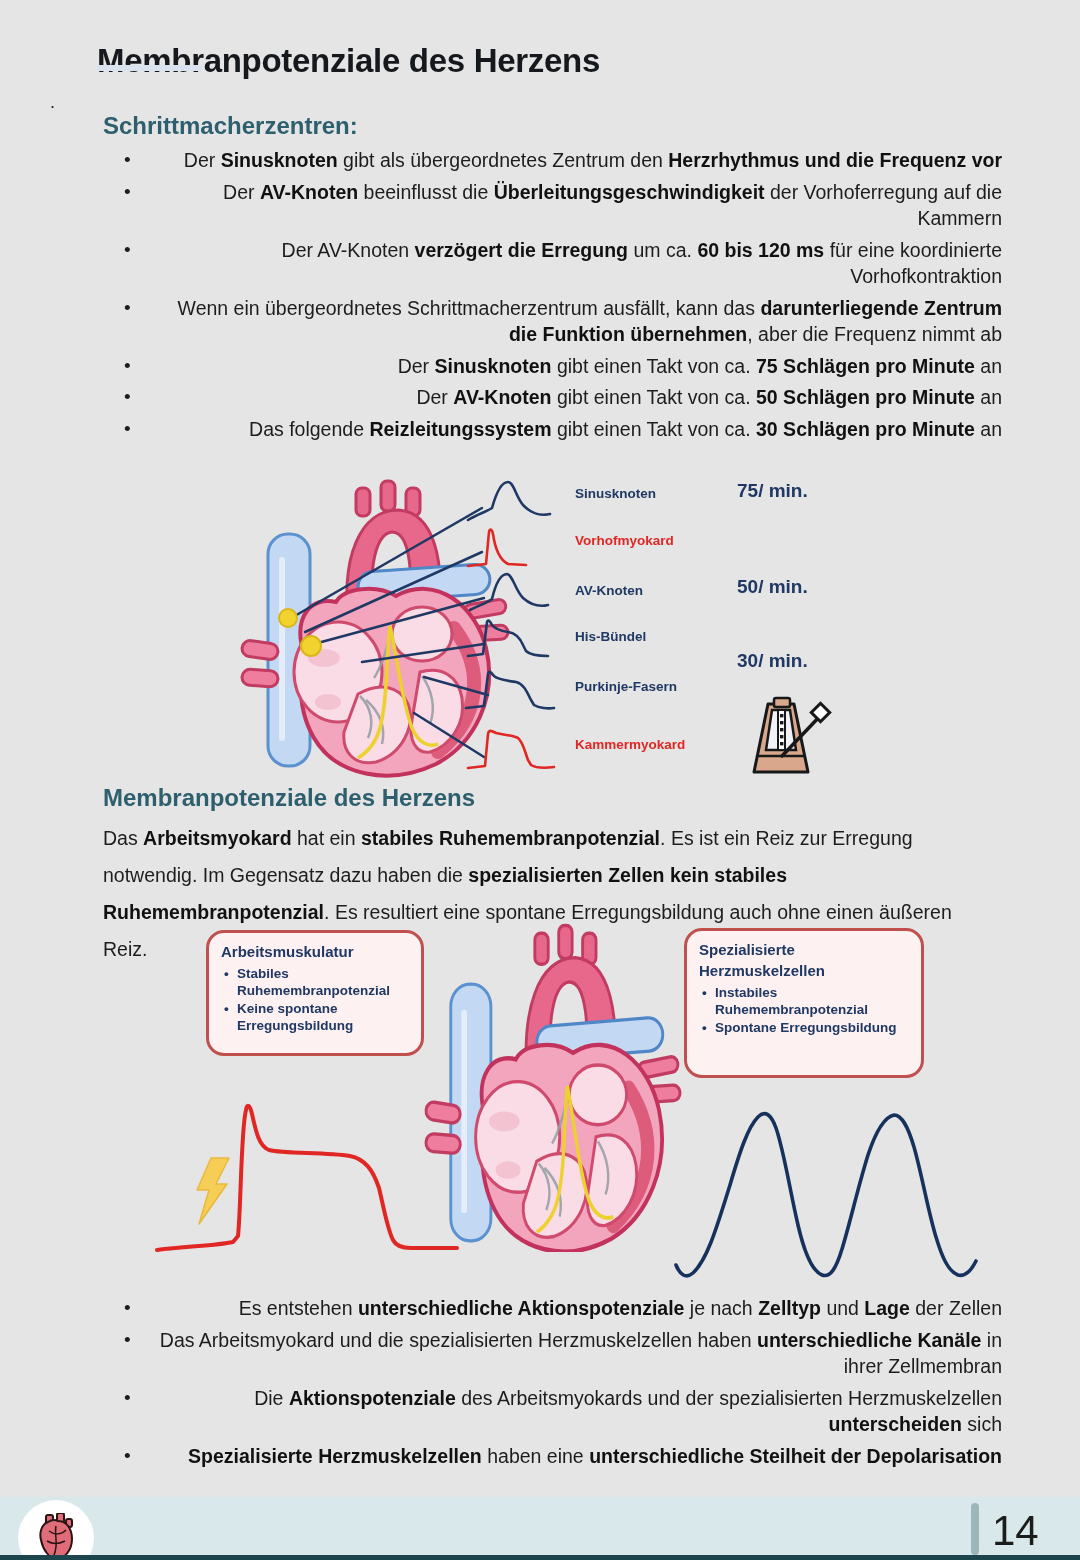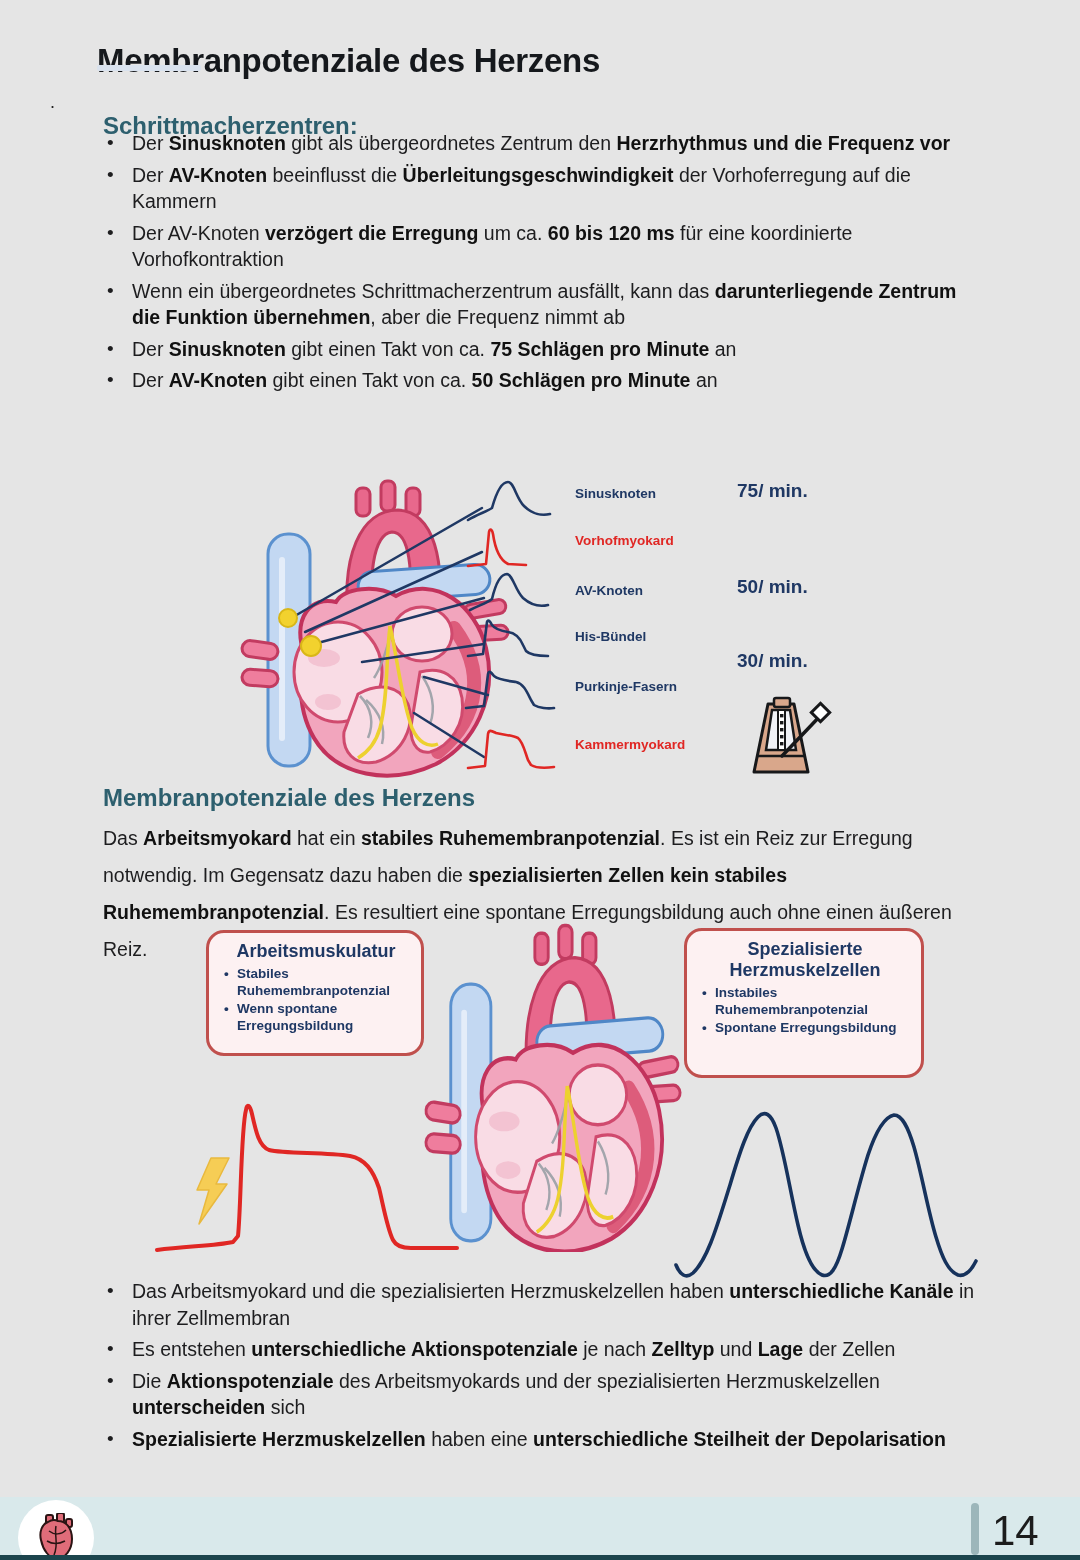--- a/index.html
+++ b/index.html
@@ -6,43 +6,43 @@
   .page{position:relative;width:1080px;height:1560px;background:#e5e5e5;overflow:hidden;
         font-family:"Liberation Sans",sans-serif;color:#1c1c1e;}
   
   .title{position:absolute;left:97px;top:20px;font-size:33px;font-weight:800;letter-spacing:-0.3px;color:#15181c;}
   .title-underline{position:absolute;left:97px;top:65px;width:104px;height:6px;background:var(--c-underline,#d9e2ee);border-radius:2px;}
   .stray{position:absolute;left:50px;top:92px;font-size:18px;color:#222;}
   .h2{position:absolute;font-size:24px;font-weight:700;color:var(--c-accent_teal,#2d5f6e);}
   .h2.s1{left:103px;top:92px;}
   .h2.s2{left:103px;top:764px;}
   
-  .blist{position:absolute;left:103px;width:882px;list-style:none;margin:0;padding:0;
-         font-size:19.5px;line-height:26.5px;color:#1d1d1f;}
+  .blist{position:absolute;left:103px;width:882px;list-style:none;margin:17px;padding:0;
+         font-size:19.5px;line-height:26.5px;color:#1d1d1f;text-align:right;}
   .blist.top{top:130px;}
   .blist.bottom{top:1278px;}
   .blist li{position:relative;padding-left:29px;margin-bottom:5px;}
   .blist li::before{content:"•";position:absolute;left:4px;top:0;font-size:19px;color:#1d1d1f;}
   .blist strong,.para strong{font-weight:700;color:#111;}
   .para{position:absolute;left:103px;top:800px;width:886px;font-size:19.5px;line-height:37px;color:#1d1d1f;}
   
   .diag1{position:absolute;left:0;top:468px;width:1080px;height:322px;}
   .diag1 svg.main{position:absolute;left:0;top:0;}
   .wf-label{position:absolute;left:575px;font-size:13.5px;font-weight:700;white-space:nowrap;}
   .wf-label.navy{color:var(--c-navy,#1f3864);}
   .wf-label.red{color:var(--c-red,#e02724);}
   .rate{position:absolute;left:737px;font-size:19px;font-weight:700;color:var(--c-navy,#1f3864);white-space:nowrap;}
   .metro{position:absolute;left:738px;top:228px;}
   
   .diag2{position:absolute;left:0;top:920px;width:1080px;height:375px;}
   .infobox{position:absolute;box-sizing:border-box;border:3px solid var(--c-box_border,#c0504d);
            border-radius:18px;background:var(--c-box_fill,#fdf1f2);padding:8px 10px 6px 12px;}
   .infobox.left{left:206px;top:10px;width:218px;height:126px;}
   .infobox.right{left:684px;top:8px;width:240px;height:150px;}
-  .infobox .btitle{text-align:center;font-size:18px;font-weight:700;color:var(--c-navy,#1f3864);line-height:21px;margin-bottom:3px;}
+  .infobox .btitle{text-align:left;font-size:15px;font-weight:700;color:var(--c-navy,#1f3864);line-height:21px;margin-bottom:3px;}
   .infobox ul{list-style:none;margin:2px 0 0 0;padding:0;font-size:13.5px;line-height:17px;color:var(--c-navy,#1f3864);font-weight:600;}
   .infobox ul li{position:relative;padding-left:16px;margin-bottom:1px;}
   .infobox ul li::before{content:"•";position:absolute;left:3px;top:0;color:var(--c-navy,#1f3864);}
   .heart2{position:absolute;left:424px;top:0px;}
   .curve-red{position:absolute;left:145px;top:168px;}
   .curve-navy{position:absolute;left:666px;top:163px;}
   
   .footer{position:absolute;left:0;top:1497px;width:1080px;height:63px;background:var(--c-footer_bg,#d9e9eb);overflow:hidden;}
   .footer-edge{position:absolute;left:0;top:1555px;width:1080px;height:5px;background:var(--c-footer_edge,#1c454d);}
   .fcircle{position:absolute;left:18px;top:3px;width:76px;height:76px;border-radius:50%;background:#fff;
@@ -102,20 +102,21 @@
   <span class="stray">.</span>
 
   <h2 class="h2 s1">Schrittmacherzentren:</h2>
   <ul class="blist top">
     <li><span>Der </span><strong>Sinusknoten</strong><span> gibt als übergeordnetes Zentrum den </span><strong>Herzrhythmus und die Frequenz vor</strong></li>
     <li><span>Der </span><strong>AV-Knoten</strong><span> beeinflusst die </span><strong>Überleitungsgeschwindigkeit</strong><span> der Vorhoferregung auf die Kammern</span></li>
     <li><span>Der AV-Knoten </span><strong>verzögert die Erregung</strong><span> um ca. </span><strong>60 bis 120 ms</strong><span> für eine koordinierte Vorhofkontraktion</span></li>
     <li><span>Wenn ein übergeordnetes Schrittmacherzentrum ausfällt, kann das </span><strong>darunterliegende Zentrum die Funktion übernehmen</strong><span>, aber die Frequenz nimmt ab</span></li>
     <li><span>Der </span><strong>Sinusknoten</strong><span> gibt einen Takt von ca. </span><strong>75 Schlägen pro Minute</strong><span> an</span></li>
     <li><span>Der </span><strong>AV-Knoten</strong><span> gibt einen Takt von ca. </span><strong>50 Schlägen pro Minute</strong><span> an</span></li>
+    <li><span>Das folgende </span><strong>Reizleitungssystem</strong><span> gibt einen Takt von ca. </span><strong>30 Schlägen pro Minute</strong><span> an</span></li>
   </ul>
 
   <div class="diag1">
     <svg class="main" width="1080" height="322" viewBox="0 0 1080 322">
       <use href="#heartArt" transform="translate(240,8)"></use>
       <g stroke="#1f3864" stroke-width="2.5" stroke-linecap="round">
         <line x1="293" y1="149" x2="482" y2="40"></line>
         <line x1="305" y1="164" x2="482" y2="84"></line>
         <line x1="314" y1="176" x2="484" y2="130"></line>
         <line x1="362" y1="194" x2="484" y2="176"></line>
@@ -161,21 +162,21 @@
   </div>
 
   <h2 class="h2 s2">Membranpotenziale des Herzens</h2>
   <p class="para"><span>Das </span><strong>Arbeitsmyokard</strong><span> hat ein </span><strong>stabiles Ruhemembranpotenzial</strong><span>. Es ist ein Reiz zur Erregung notwendig. Im Gegensatz dazu haben die </span><strong>spezialisierten Zellen kein stabiles Ruhemembranpotenzial</strong><span>. Es resultiert eine spontane Erregungsbildung auch ohne einen äußeren Reiz.</span></p>
 
   <div class="diag2">
     <div class="infobox left">
       <div class="btitle">Arbeitsmuskulatur</div>
       <ul>
         <li>Stabiles Ruhemembranpotenzial</li>
-        <li>Wenn spontane Erregungsbildung</li>
+        <li>Keine spontane Erregungsbildung</li>
       </ul>
     </div>
     <div class="infobox right">
       <div class="btitle">Spezialisierte Herzmuskelzellen</div>
       <ul>
         <li>Instabiles Ruhemembranpotenzial</li>
         <li>Spontane Erregungsbildung</li>
       </ul>
     </div>
     <svg class="heart2" width="258" height="332" viewBox="0 0 270 300" preserveAspectRatio="none">
@@ -186,22 +187,22 @@
       <g transform="translate(52,70)">
         <polygon points="14,0 32,0 19,26 30,26 2,66 12,32 0,32" fill="#f6cd55" stroke="#e9b93e" stroke-width="1.5" stroke-linejoin="round"></polygon>
       </g>
     </svg>
     <svg class="curve-navy" width="335" height="212" viewBox="0 0 335 212">
       <path d="M10,182 C14,192 20,196 27,190 C42,176 52,140 64,102 C74,68 82,44 92,34 C99,27 105,31 110,45 C118,68 124,108 132,142 C138,168 146,188 156,192 C164,195 170,186 176,166 C184,140 192,104 202,72 C210,48 218,34 228,32 C236,32 242,44 248,64 C256,92 262,128 270,154 C276,174 282,188 292,192 C300,194 306,186 310,178" fill="none" stroke="#16325c" stroke-width="3.6" stroke-linecap="round"></path>
     </svg>
   </div>
 
   <ul class="blist bottom">
+    <li><span>Es entstehen </span><strong>unterschiedliche Aktionspotenziale</strong><span> je nach </span><strong>Zelltyp</strong><span> und </span><strong>Lage</strong><span> der Zellen</span></li>
     <li><span>Das Arbeitsmyokard und die spezialisierten Herzmuskelzellen haben </span><strong>unterschiedliche Kanäle</strong><span> in ihrer Zellmembran</span></li>
-    <li><span>Es entstehen </span><strong>unterschiedliche Aktionspotenziale</strong><span> je nach </span><strong>Zelltyp</strong><span> und </span><strong>Lage</strong><span> der Zellen</span></li>
     <li><span>Die </span><strong>Aktionspotenziale</strong><span> des Arbeitsmyokards und der spezialisierten Herzmuskelzellen </span><strong>unterscheiden</strong><span> sich</span></li>
     <li><strong>Spezialisierte Herzmuskelzellen</strong><span> haben eine </span><strong>unterschiedliche Steilheit der Depolarisation</strong></li>
   </ul>
 
   <div class="footer">
     <div class="fcircle">
       <svg width="44" height="50" viewBox="0 0 44 50">
         <rect x="12" y="2" width="7" height="9" rx="2" fill="#e06c79" stroke="#2b1414" stroke-width="2"></rect>
         <rect x="23" y="0" width="7" height="10" rx="2" fill="#e06c79" stroke="#2b1414" stroke-width="2"></rect>
         <rect x="32" y="6" width="6" height="8" rx="2" fill="#e06c79" stroke="#2b1414" stroke-width="2"></rect>

